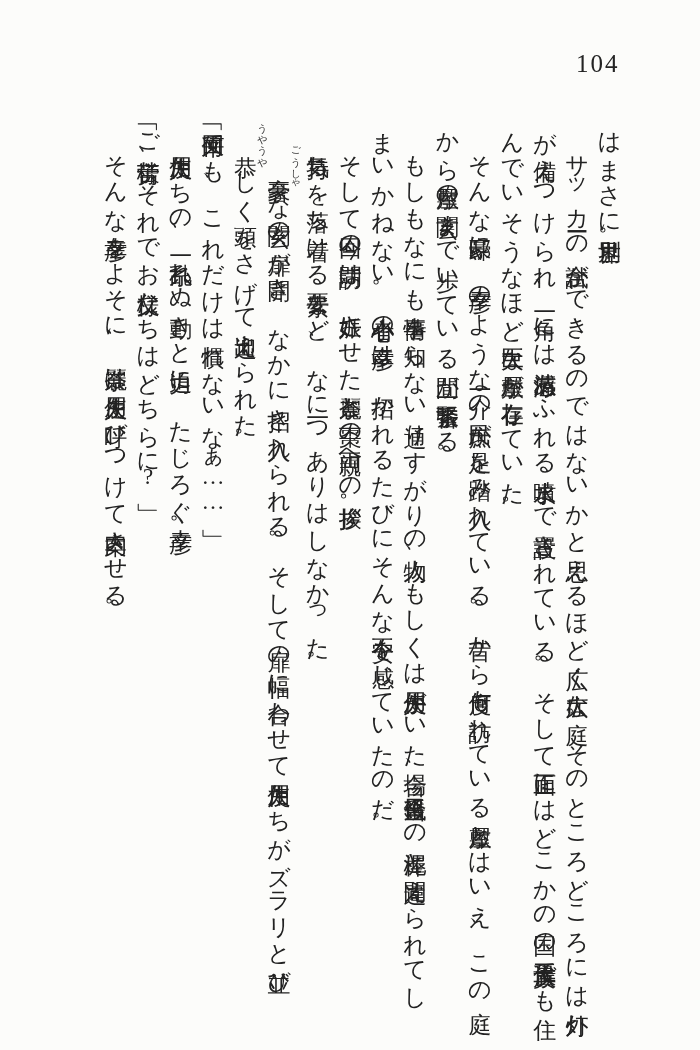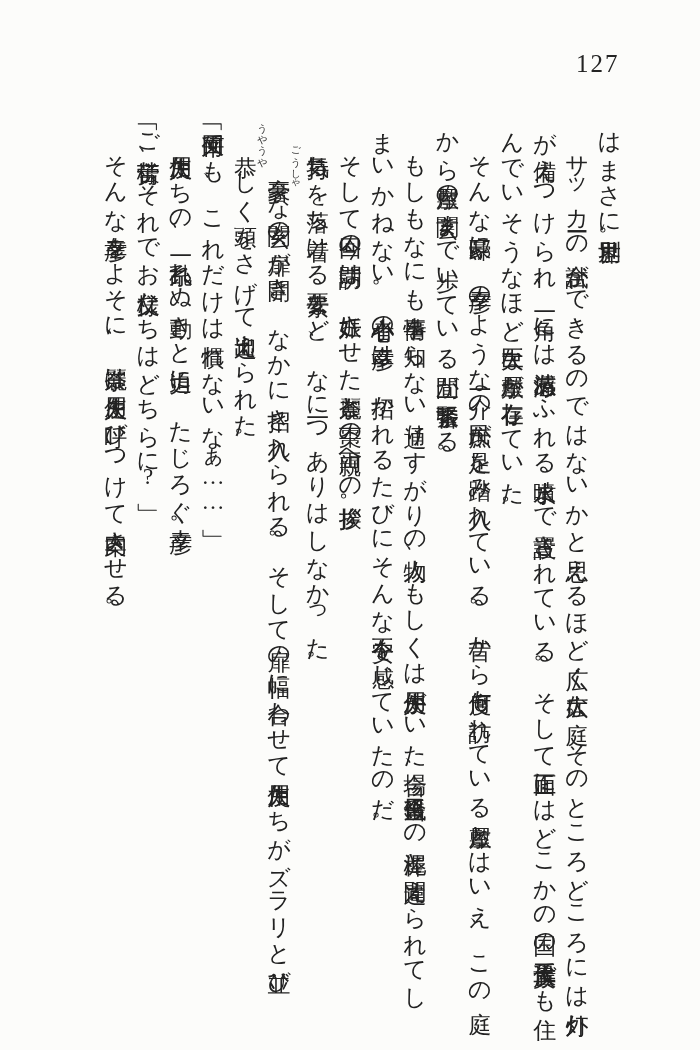--- a/index.html
+++ b/index.html
@@ -55,21 +55,21 @@
   rt {
     font-size: 10px;
     letter-spacing: 0;
     color: #333333;
   }
 </style>
 </head>
 <body>
 
 <div class="page">
-  <div class="page-number">127</div>
+  <div class="page-number">104</div>
   <div class="text-block">
       <p>はまさに別世界。</p>
       <p class="indent">サッカーの試合ができるのではないかと思えるほど広く広大な庭。そのところどころには外灯が備えつけられ、一角には清涼感あふれる噴水まで設置されている。そして正面にはどこかの国の王侯貴族でも住んでいそうなほど巨大な屋敷が存在していた。</p>
       <p class="indent">そんな豪邸に、幸彦のような一介の庶民が足を踏み入れている。昔から何度も訪れている屋敷とはいえ、この庭から屋敷の玄関まで歩いている間が一番緊張する。</p>
       <p class="indent">もしもなにも事情を知らない通りすがりの人物、もしくは使用人がいた場合、金銭目当ての泥棒と間違えられてしまいかねない。小心者の幸彦は、招かれるたびにそんな不安を感じていたのだ。</p>
       <p class="indent">そして今回の訪問は、妊娠させた麗奈と棗の両親への挨拶。</p>
       <p class="indent">気持ちを落ち着ける要素など、なに一つありはしなかった。</p>
       <p class="indent"><ruby>豪奢<rt>ごうしゃ</rt></ruby>な玄関の扉が開き、なかに招き入れられる。そして扉の幅に合わせて使用人たちがズラリと並び、<ruby>恭<rt>うやうや</rt></ruby>しく頭をさげて出迎えられた。</p>
       <p>「何回来ても、これだけは慣れないなぁ……」</p>
       <p class="indent">使用人たちの、一糸乱れぬ動きと迫力に、たじろぐ幸彦。</p>

